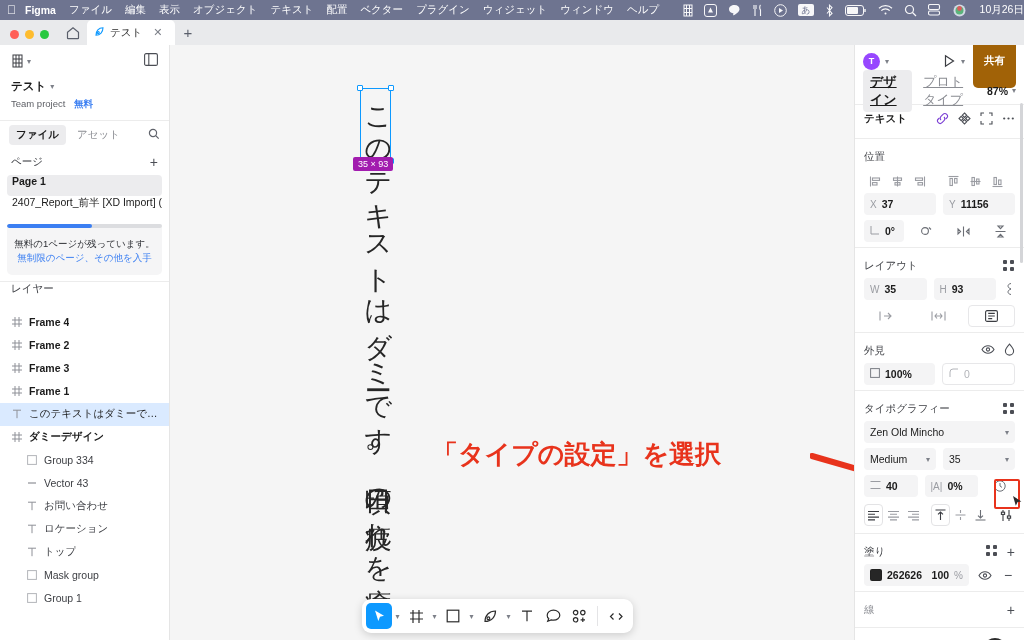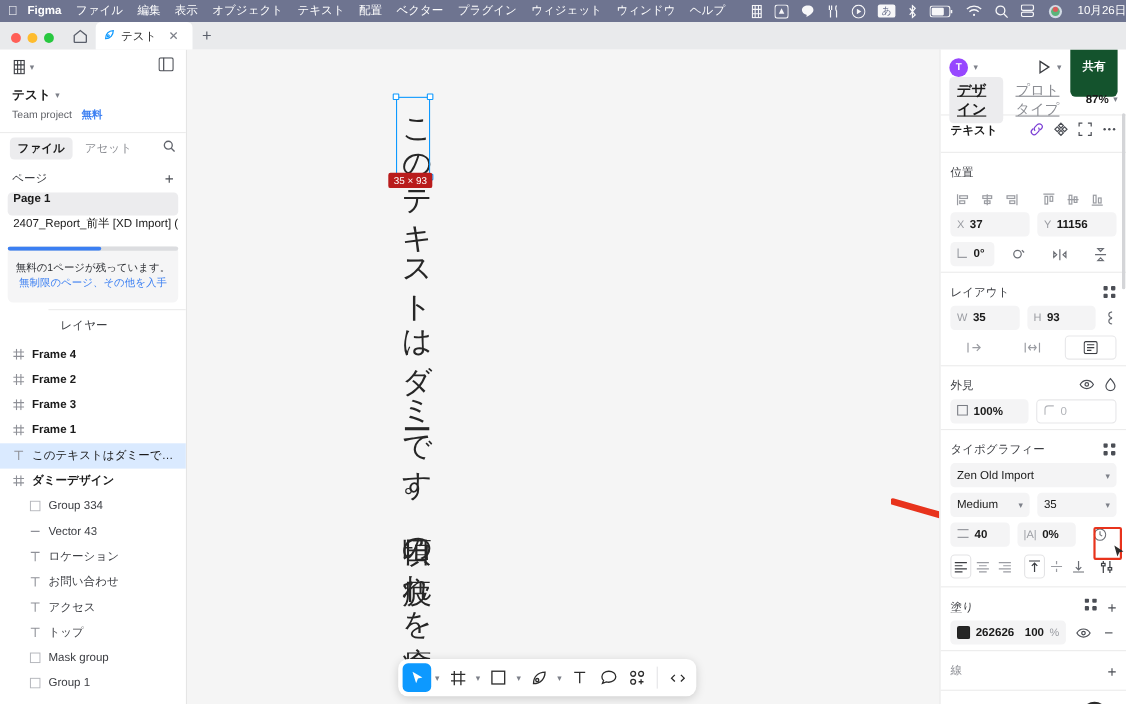--- a/index.html
+++ b/index.html
@@ -106,24 +106,23 @@
     height: 4px; background: #dcdde0; border-radius: 2px;
     margin: 0 0 9px 0; position: relative; overflow: hidden;
   }
   .upsell .bar i {
     position: absolute; left: 0; top: 0; height: 4px; width: 55%;
     background: #3b7ff2; border-radius: 2px; display: block;
   }
   .upsell .t1 { font-size: 9.5px; color: #2c2e33; text-align: center; line-height: 1.5; }
   .upsell .t2 { font-size: 9.5px; color: #3b7ff2; text-align: center; line-height: 1.5; }
   .layers-head {
-    height: 30px; display: flex; align-items: center; padding: 0 11px;
+    height: 30px; display: flex; align-items: flex-start; padding: 0 11px;
     font-size: 10.5px; color: #3b3d42; margin-top: 6px;
     border-top: 1px solid #ececec;
-    margin-left: 44px;
   }
   .layer {
     height: 23px; display: flex; align-items: center; gap: 7px;
     padding: 0 11px; font-size: 10.5px; color: #1b1b1b;
   }
   .layer.sel { background: #daeaff; }
   .layer .lic { width: 11px; display: flex; justify-content: center;
                 color: #8e9097; font-size: 10px; flex: none; }
   .layer .lname { white-space: nowrap; overflow: hidden; text-overflow: ellipsis; }
   .layer.bold .lname { font-weight: bold; }
@@ -151,21 +150,21 @@
   .handle {
     position: absolute; width: 6px; height: 6px; background: #ffffff;
     border: 1.2px solid #0d99ff; border-radius: 1px;
   }
   .handle.tl { left: -4px; top: -4px; }
   .handle.tr { right: -4px; top: -4px; }
   .handle.bl { left: -4px; bottom: -4px; }
   .handle.br { right: -4px; bottom: -4px; }
   .dimlabel {
     position: absolute; left: 183px; top: 112px;
-    background: #b91c1c; color: #fff; font-size: 9px;
+    background: #a21caf; color: #fff; font-size: 9px;
     padding: 2px 5px; border-radius: 2px; z-index: 13; white-space: nowrap;
   }
   .annot {
     position: absolute; left: 262px; top: 392px;
     color: #e8331c; font-weight: bold; font-size: 26px;
     white-space: nowrap; z-index: 20;
   }
   .arrow { position: absolute; left: 640px; top: 405px; z-index: 20; }
 
   
@@ -192,21 +191,21 @@
   }
   .avatar {
     width: 17px; height: 17px; border-radius: 50%; background: #9747ff;
     color: #fff; font-size: 9px; display: flex; align-items: center;
     justify-content: center; font-weight: bold;
   }
   .caret { color: #7d8089; font-size: 8px; }
   .rp-top .grow { flex: 1; }
   .playbtn { color: #3b3d42; display: flex; align-items: center; }
   .sharebtn {
-    background: #14532d; color: #fff; font-size: 10.5px; font-weight: bold;
+    background: #a16207; color: #fff; font-size: 10.5px; font-weight: bold;
     border-radius: 5px; padding: 20px 11px; margin-left: 3px;
   }
   .rp-tabs {
     height: 28px; display: flex; align-items: center; padding: 0 8px; gap: 4px;
     border-bottom: 1px solid #ececec;
   }
   .rp-tab { font-size: 13px; padding: 3px 7px; border-radius: 4px; color: #8b8d93; text-decoration: underline; }
   .rp-tab.active { background: #ececee; color: #1b1b1b; font-weight: bold; }
   .rp-zoom { margin-left: auto; font-size: 10.5px; color: #1b1b1b; font-weight: bold;
              display: flex; align-items: center; gap: 4px; }
@@ -506,37 +505,29 @@
             </svg>
           </span>
           <span class="lname">Vector 43</span>
         </div>
         <div class="layer indent">
           <span class="lic">
             <svg width="10" height="10" viewBox="0 0 10 10" stroke="#8e9097" fill="none" stroke-width="1">
               <path d="M1 1.2h8M5 1.2v8"></path>
             </svg>
           </span>
-          <span class="lname">ロケーション</span>
+          <span class="lname">お問い合わせ</span>
         </div>
         <div class="layer indent">
           <span class="lic">
             <svg width="10" height="10" viewBox="0 0 10 10" stroke="#8e9097" fill="none" stroke-width="1">
               <path d="M1 1.2h8M5 1.2v8"></path>
             </svg>
           </span>
-          <span class="lname">お問い合わせ</span>
-        </div>
-        <div class="layer indent">
-          <span class="lic">
-            <svg width="10" height="10" viewBox="0 0 10 10" stroke="#8e9097" fill="none" stroke-width="1">
-              <path d="M1 1.2h8M5 1.2v8"></path>
-            </svg>
-          </span>
-          <span class="lname">アクセス</span>
+          <span class="lname">ロケーション</span>
         </div>
         <div class="layer indent">
           <span class="lic">
             <svg width="10" height="10" viewBox="0 0 10 10" stroke="#8e9097" fill="none" stroke-width="1">
               <path d="M1 1.2h8M5 1.2v8"></path>
             </svg>
           </span>
           <span class="lname">トップ</span>
         </div>
         <div class="layer indent">
@@ -561,20 +552,21 @@
   <div class="canvas">
     <div class="vtext">このテキストはダミーです。日頃の疲れを癒</div>
     <div class="selbox">
       <span class="handle tl"></span>
       <span class="handle tr"></span>
       <span class="handle bl"></span>
       <span class="handle br"></span>
     </div>
     <div class="dimlabel">35 × 93</div>
 
+    <div class="annot">「タイプの設定」を選択</div>
     <svg class="arrow" width="200" height="70" viewBox="0 0 200 70">
       <path d="M2 6 L176 56" stroke="#e8331c" stroke-width="6" stroke-linecap="round"></path>
       <path d="M186 61 L160 42 L166 62 Z" fill="#e8331c"></path>
     </svg>
 
     <div class="toolbar">
       <span class="tb active">
         <svg width="15" height="15" viewBox="0 0 15 15" fill="#fff">
             <path d="M3 1.6l9 5.2-4 1-1.7 4.3z"></path>
           </svg>
@@ -855,21 +847,21 @@
         <svg width="12" height="12" viewBox="0 0 12 12" fill="#4b4e55">
             <rect x="0" y="0" width="4" height="4" rx="1"></rect>
             <rect x="7" y="0" width="4" height="4" rx="1"></rect>
             <rect x="0" y="7" width="4" height="4" rx="1"></rect>
             <rect x="7" y="7" width="4" height="4" rx="1"></rect>
           </svg>
       </span>
     </div>
     <div class="fieldrow">
       <span class="selectbox" style="flex:1;">
-        <span>Zen Old Import</span>
+        <span>Zen Old Mincho</span>
         <span class="cv">▾</span>
       </span>
     </div>
     <div class="fieldrow">
       <span class="selectbox" style="flex:1;">
         <span>Medium</span>
         <span class="cv">▾</span>
       </span>
       <span class="selectbox" style="flex:1;">
         <span>35</span>

